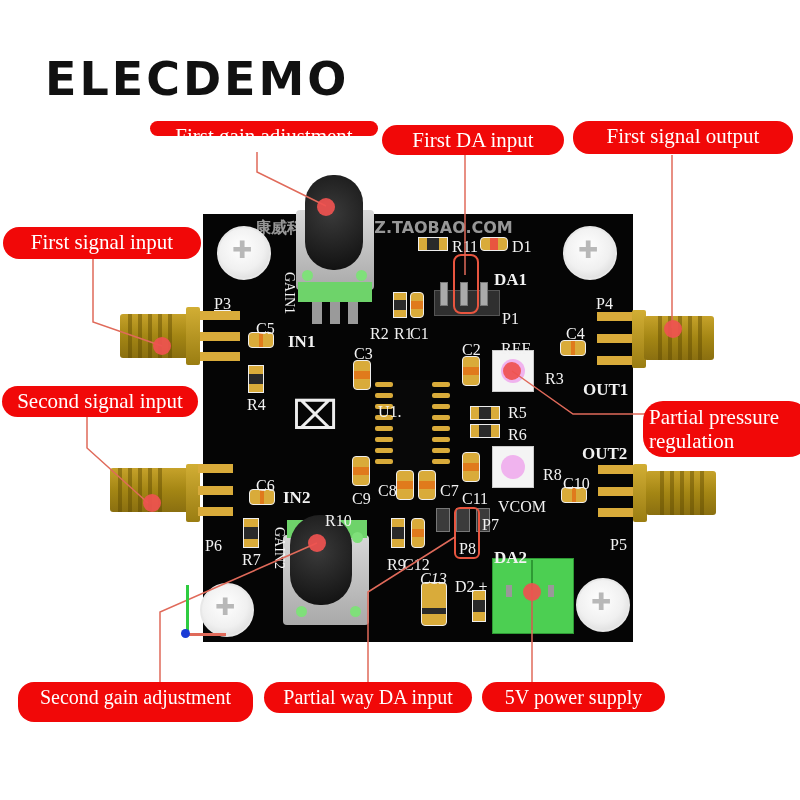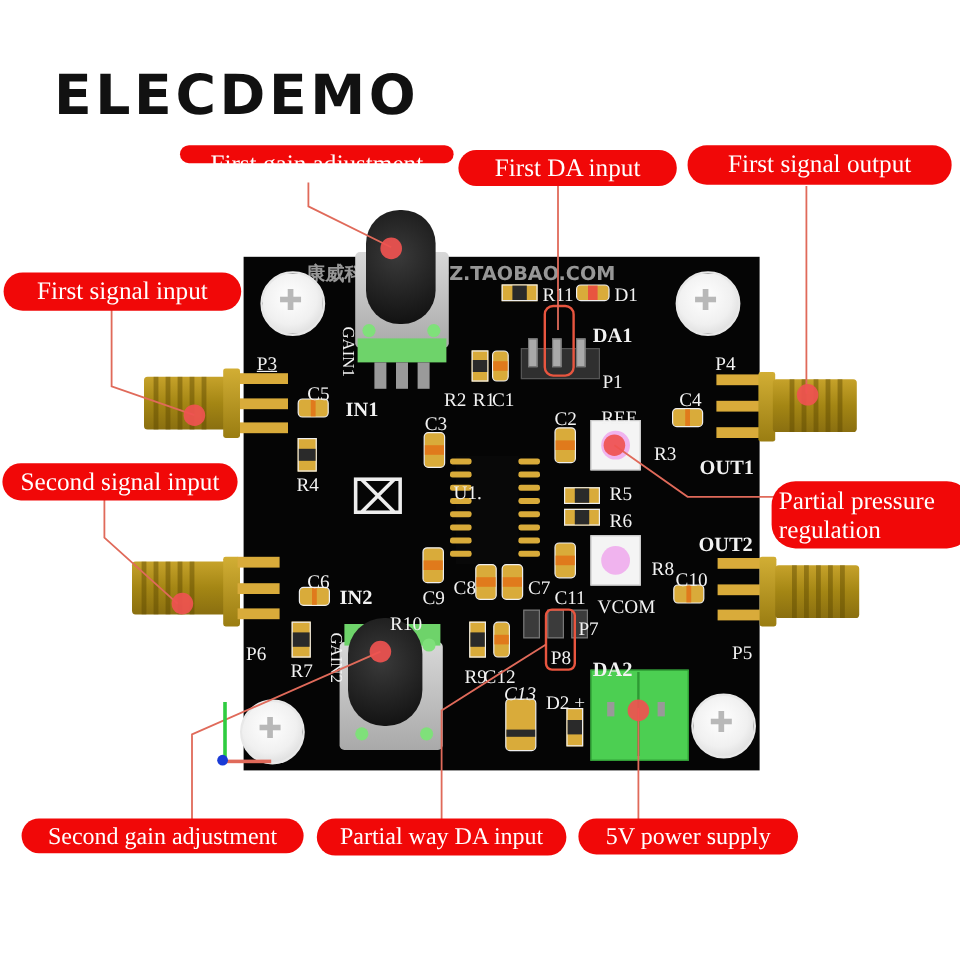--- a/index.html
+++ b/index.html
@@ -312,15 +312,15 @@
 
 <div class="pill" style="left:150px;top:121px;width:228px;height:15px;">First gain adjustment</div>
 <div class="pill" style="left:382px;top:125px;width:182px;height:30px;">First DA input</div>
 <div class="pill" style="left:573px;top:121px;width:220px;height:33px;">First signal output</div>
 <div class="pill" style="left:3px;top:227px;width:198px;height:32px;">First signal input</div>
 <div class="pill" style="left:2px;top:386px;width:196px;height:31px;">Second signal input</div>
 <div class="pill two" style="left:643px;top:401px;width:160px;height:52px;border-radius:20px;">
   <div>Partial pressure</div>
   <div>regulation</div>
 </div>
-<div class="pill" style="left:18px;top:682px;width:235px;height:29px;font-size:20px;">Second gain adjustment</div>
+<div class="pill" style="left:18px;top:682px;width:235px;height:40px;font-size:20px;">Second gain adjustment</div>
 <div class="pill" style="left:264px;top:682px;width:208px;height:31px;font-size:20px;">Partial way DA input</div>
 <div class="pill" style="left:482px;top:682px;width:183px;height:30px;font-size:20px;">5V power supply</div>
 
 </body></html>

